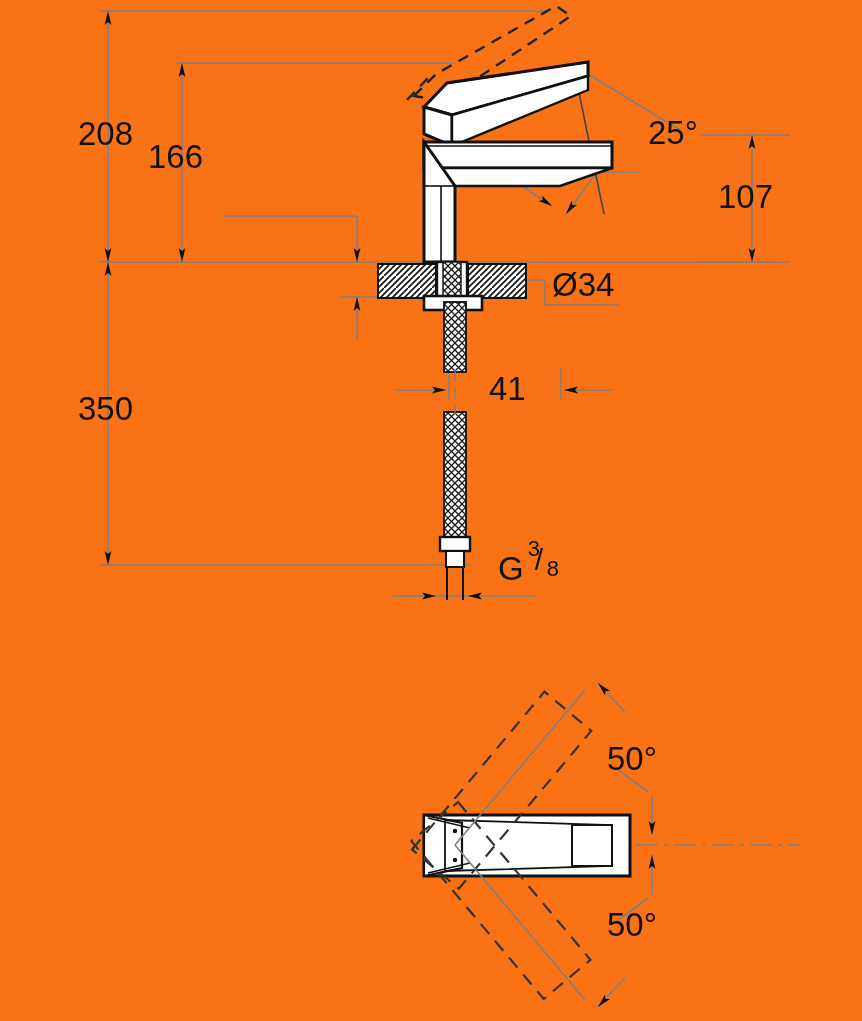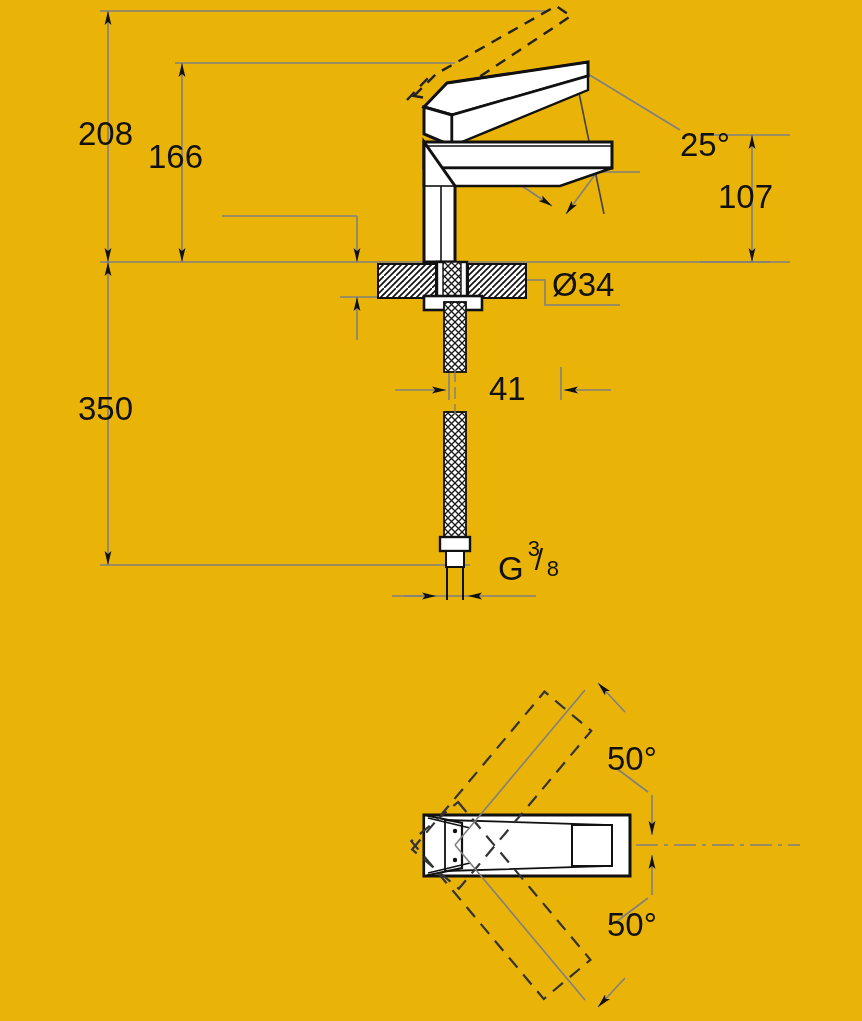--- a/index.html
+++ b/index.html
@@ -5,21 +5,21 @@
 <style>
   html,body{margin:0;padding:0;background:#ffffff;}
   body{
     font-family:"Liberation Sans", sans-serif;
     color:#000;
   }
   #sheet{
     position:relative;
     width:862px;
     height:1021px;
-    background:#eab308;
+    background:#f97316;
     overflow:hidden;
   }
   #sheet svg{position:absolute;left:0;top:0;}
   .dimtext{
     position:absolute;
     font-family:"Liberation Sans", sans-serif;
     font-size:33px;
     color:#111;
     letter-spacing:0px;
     white-space:nowrap;
@@ -243,21 +243,21 @@
         <line x1="652" y1="895" x2="652" y2="855" marker-end="url(#arrEnd)"></line>
       </g>
     </g>
   </svg>
 
   <div class="dimtext" style="left:78px; top:117px;">208</div>
 
   <div class="dimtext" style="left:148px; top:140px;">166</div>
 
 
-  <div class="dimtext" style="left:648px; top:128px;margin-left:32px;">25°</div>
+  <div class="dimtext" style="left:648px; top:116px;">25°</div>
 
   <div class="dimtext" style="left:718px; top:180px;text-align:center;">107</div>
 
   <div class="dimtext" style="left:552px; top:268px;">Ø34</div>
 
   <div class="dimtext" style="left:489px; top:372px;">41</div>
 
   <div class="dimtext" style="left:78px; top:392px;">350</div>
 
   <div class="thread" style="left:498px; top:548px;">

